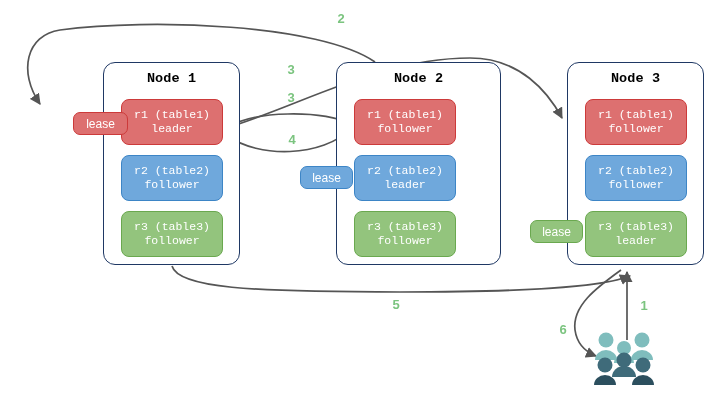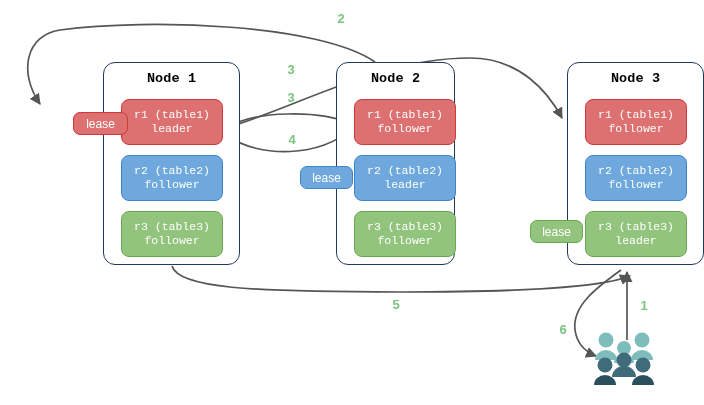--- a/index.html
+++ b/index.html
@@ -139,21 +139,21 @@
     <div class="replica rep-blue" style="top:92px;">
       <span class="l1">r2 (table2)</span>
       <span class="l2">follower</span>
     </div>
     <div class="replica rep-green" style="top:148px;">
       <span class="l1">r3 (table3)</span>
       <span class="l2">follower</span>
     </div>
   </div>
 
-  <div class="node-box" style="left:336px; top:62px; width:119px; height:203px;">
+  <div class="node-box" style="left:336px; top:62px; width:165px; height:203px;">
     <div class="node-title">Node 2</div>
     <div class="replica rep-red" style="top:36px;">
       <span class="l1">r1 (table1)</span>
       <span class="l2">follower</span>
     </div>
     <div class="replica rep-blue" style="top:92px;">
       <span class="l1">r2 (table2)</span>
       <span class="l2">leader</span>
     </div>
     <div class="replica rep-green" style="top:148px;">

